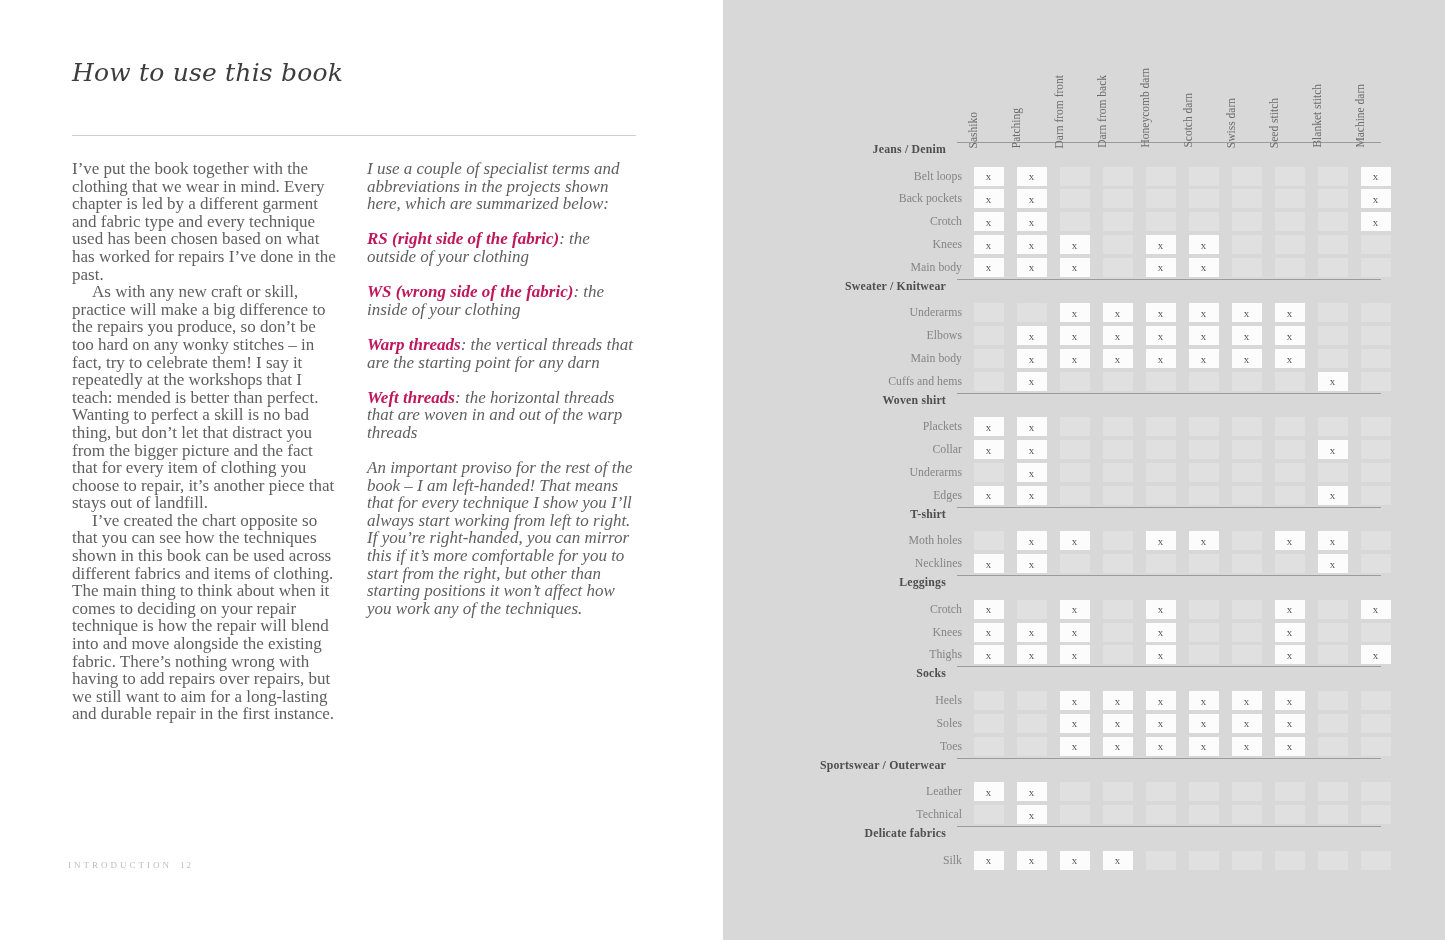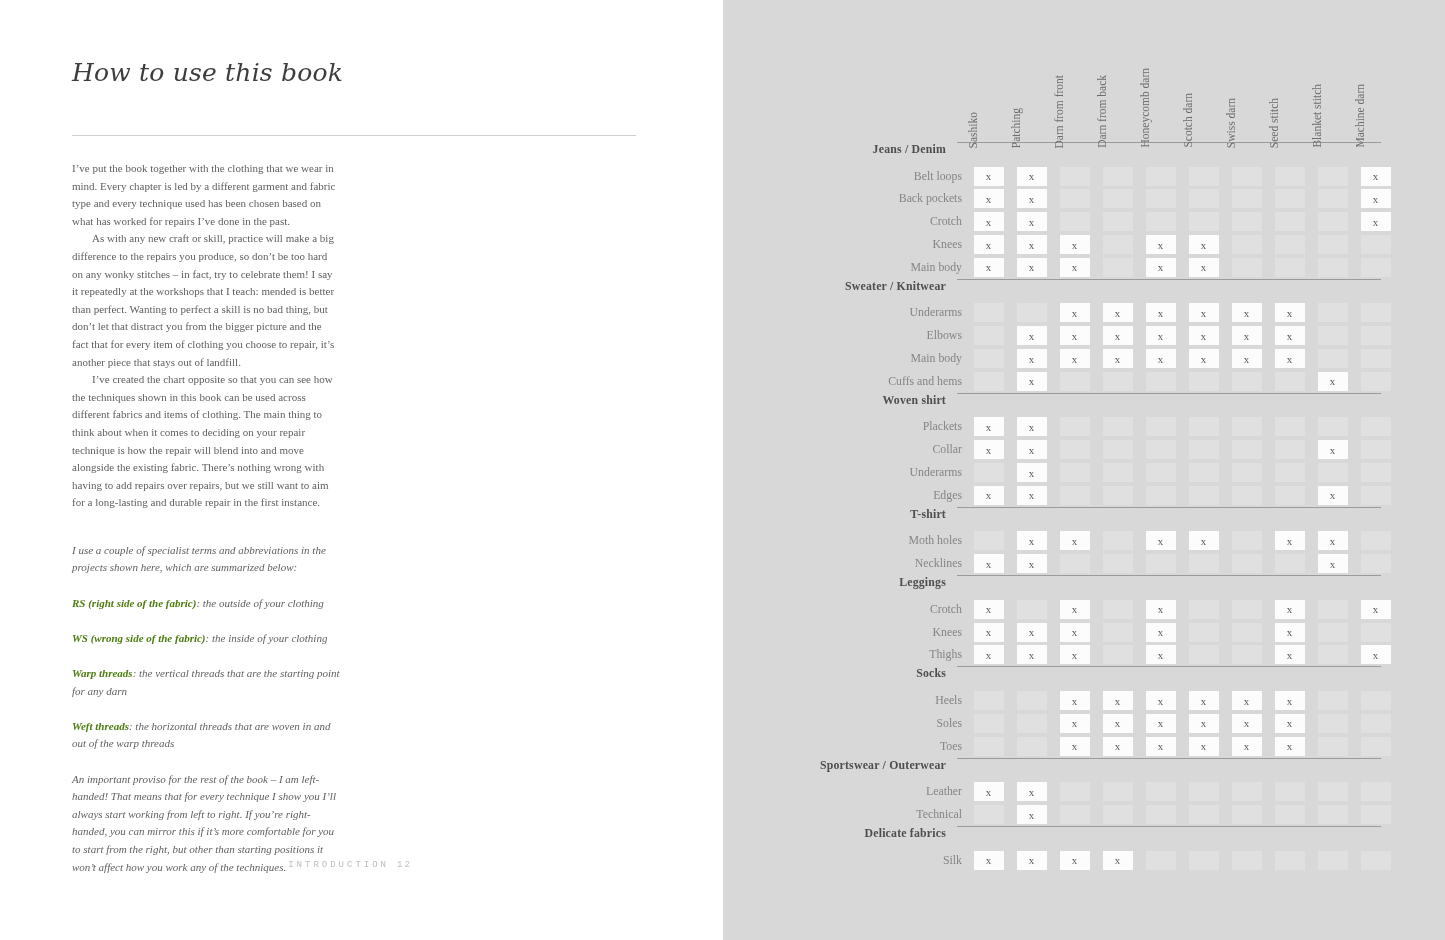--- a/index.html
+++ b/index.html
@@ -34,40 +34,37 @@
   .title-rule {
     border:none;
     border-top:1px solid #cfcfcf;
     margin-top:48px;
   }
   .text-cols {
     display:flex;
     gap:30px;
     margin-top:24px;
     color:#5f5f5f;
-    font-size:11px;
+    font-size:17px;
     line-height:17.6px;
-    flex-direction:column;
   }
   .text-col-1 { width:265px; }
   .text-col-2 { width:269px;font-style:italic; }
   .text-col-1 p.indent { text-indent:20px; }
   .text-col-2 .block { margin-bottom:17.6px; }
   .text-col-2 .block:last-child { margin-bottom:12px; }
-  .text-col-2 b { color:#4d7c0f; font-weight:700; }
+  .text-col-2 b { color:#be185d; font-weight:700; }
 
   .lp-footer {
     position:absolute;
     left:68px; top:860px;
     width:564px;
-    text-align:center;
     font-size:9px;
     letter-spacing:3px;
     color:#bdbdbd;
-    font-family:Liberation Mono, monospace;
   }
   .lp-footer .pageno { margin-left:8px; letter-spacing:2px; }
 
   
   .right-page {
     position:relative;
     width:722px; height:940px;
     background:var(--page-gray, #d8d8d8);
     flex:0 0 auto;
     font-size:11.5px;

